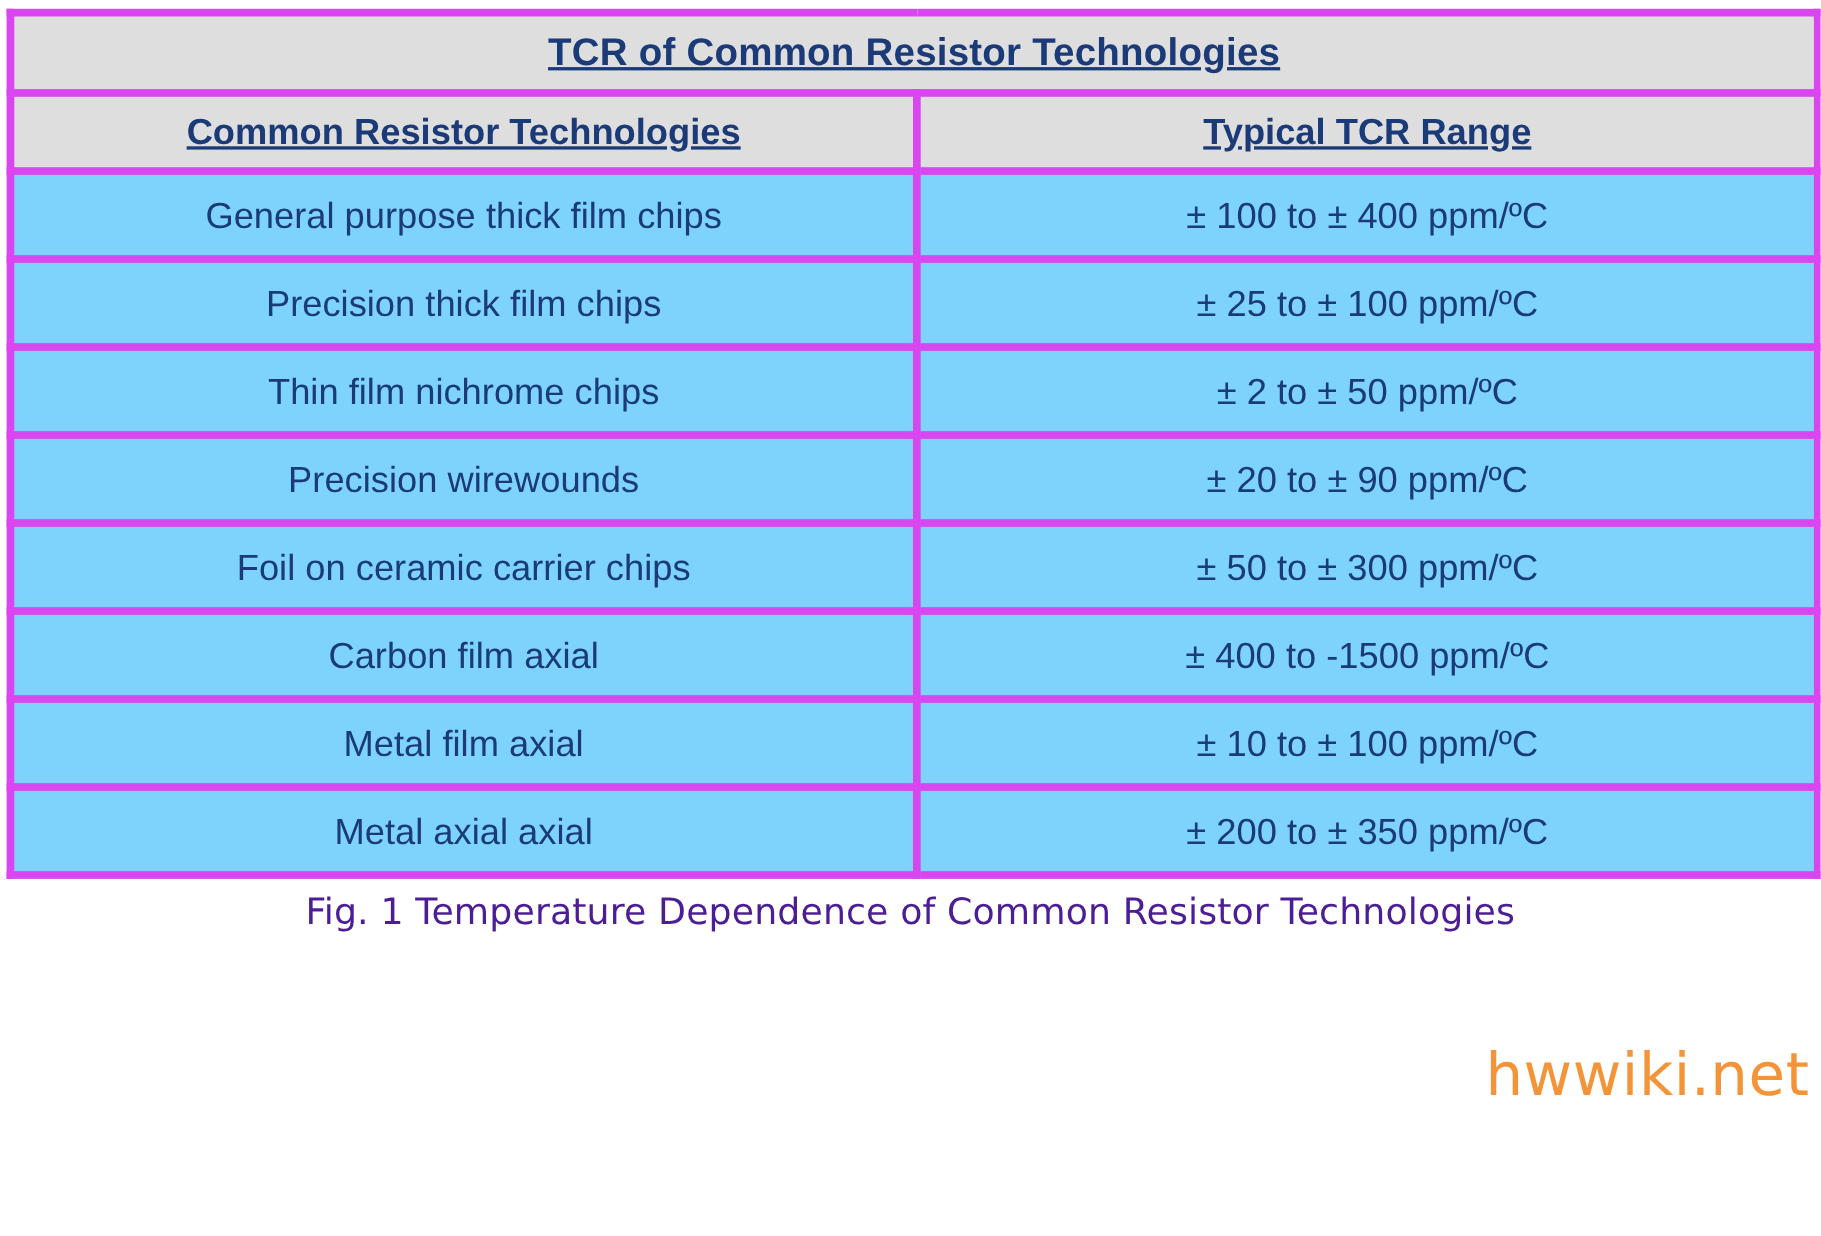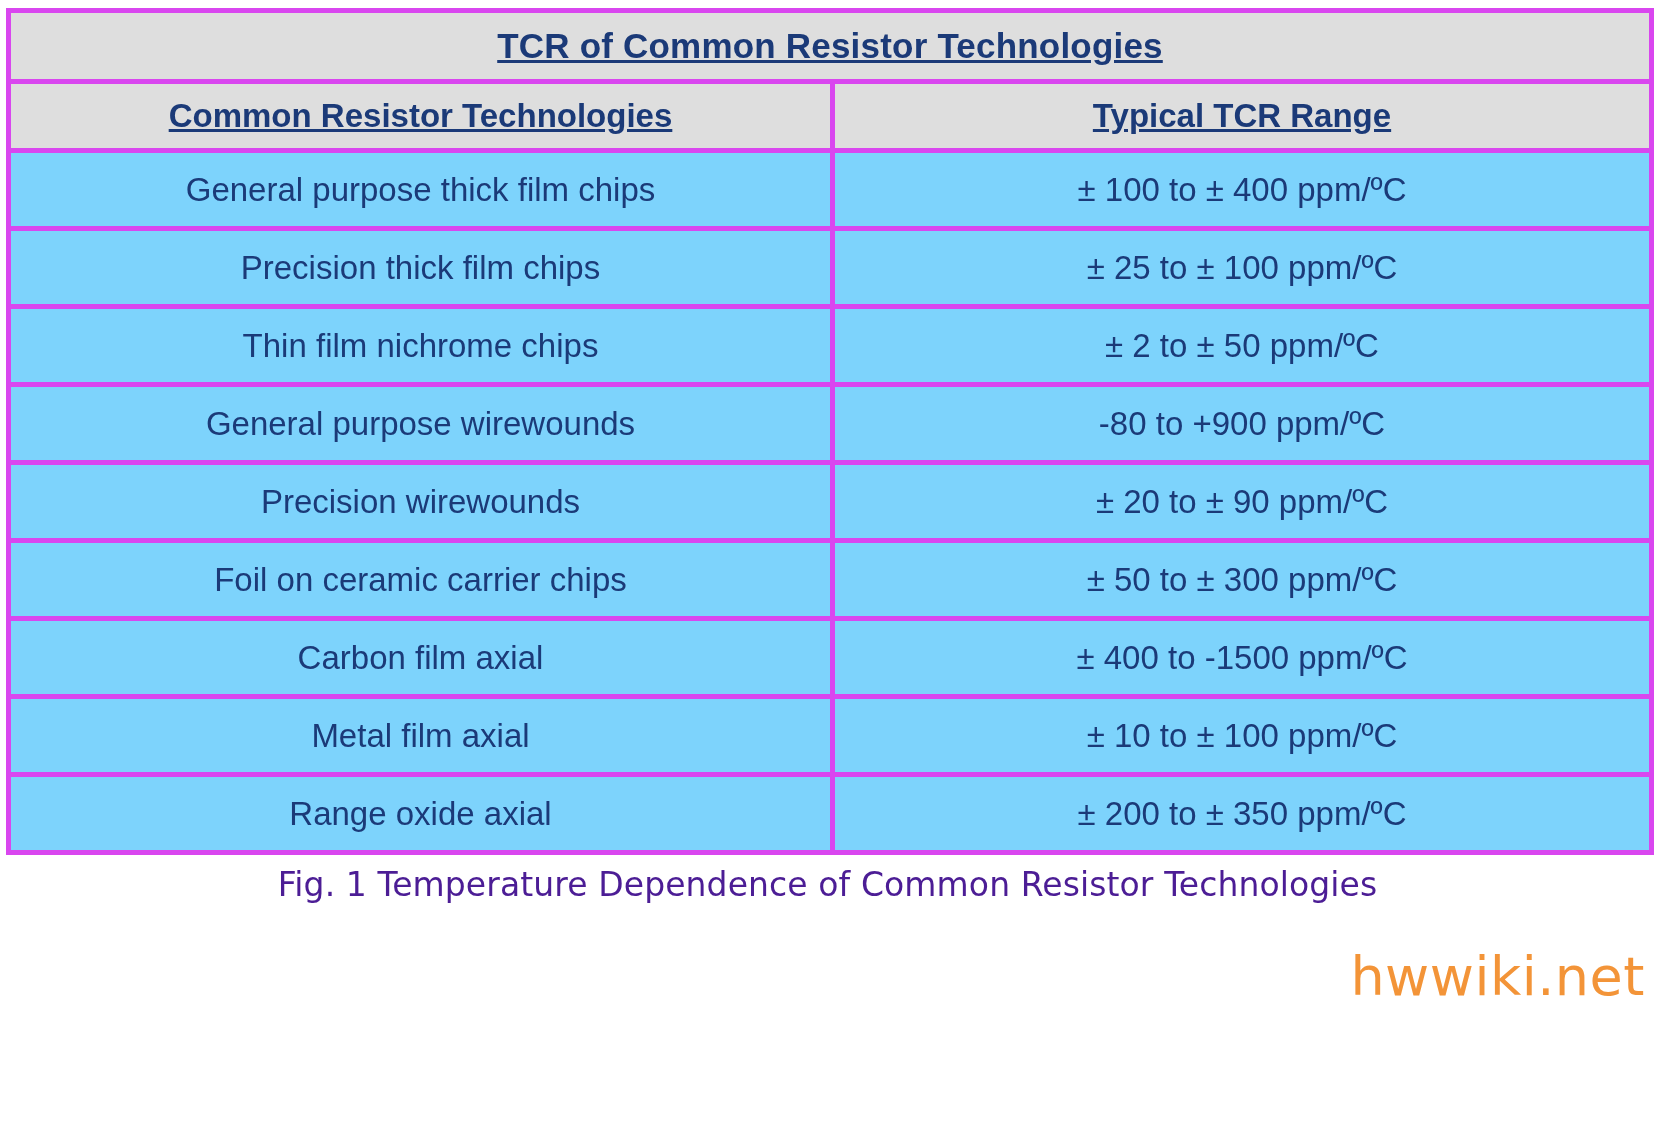--- a/index.html
+++ b/index.html
@@ -22,21 +22,21 @@
   }
   table.tcr {
     border-collapse: collapse;
     table-layout: fixed;
     width: 1643px;
     margin: 8px 0 0 6px;
   }
   table.tcr col.c1 { width: 824px; }
   table.tcr col.c2 { width: 819px; }
   table.tcr td, table.tcr th {
-    border: 5px solid #d946ef;
+    border: 7px solid #d946ef;
     text-align: center;
     vertical-align: middle;
     padding: 0;
     color: #1b3a78;
     font-family: "Liberation Sans", sans-serif;
   }
   .title-cell {
     background: #dedede;
     height: 66px;
   }
@@ -116,41 +116,37 @@
       </tr>
       <tr class="data-row">
         <td><span class="cell-text">Precision thick film chips</span></td>
         <td><span class="cell-text">± 25 to ± 100 ppm/ºC</span></td>
       </tr>
       <tr class="data-row">
         <td><span class="cell-text">Thin film nichrome chips</span></td>
         <td><span class="cell-text">± 2 to ± 50 ppm/ºC</span></td>
       </tr>
       <tr class="data-row">
-        <td><span class="cell-text">General purpose wirewounds</span></td>
-        <td><span class="cell-text">-80 to +900 ppm/ºC</span></td>
-      </tr>
-      <tr class="data-row">
         <td><span class="cell-text">Precision wirewounds</span></td>
         <td><span class="cell-text">± 20 to ± 90 ppm/ºC</span></td>
       </tr>
       <tr class="data-row">
         <td><span class="cell-text">Foil on ceramic carrier chips</span></td>
         <td><span class="cell-text">± 50 to ± 300 ppm/ºC</span></td>
       </tr>
       <tr class="data-row">
         <td><span class="cell-text">Carbon film axial</span></td>
         <td><span class="cell-text">± 400 to -1500 ppm/ºC</span></td>
       </tr>
       <tr class="data-row">
         <td><span class="cell-text">Metal film axial</span></td>
         <td><span class="cell-text">± 10 to ± 100 ppm/ºC</span></td>
       </tr>
       <tr class="data-row">
-        <td><span class="cell-text">Range oxide axial</span></td>
+        <td><span class="cell-text">Metal axial axial</span></td>
         <td><span class="cell-text">± 200 to ± 350 ppm/ºC</span></td>
       </tr>
     </tbody>
   </table>
 
   <div class="caption">Fig. 1 Temperature Dependence of Common Resistor Technologies</div>
 
   <div class="watermark">hwwiki.net</div>
 
 </div>

